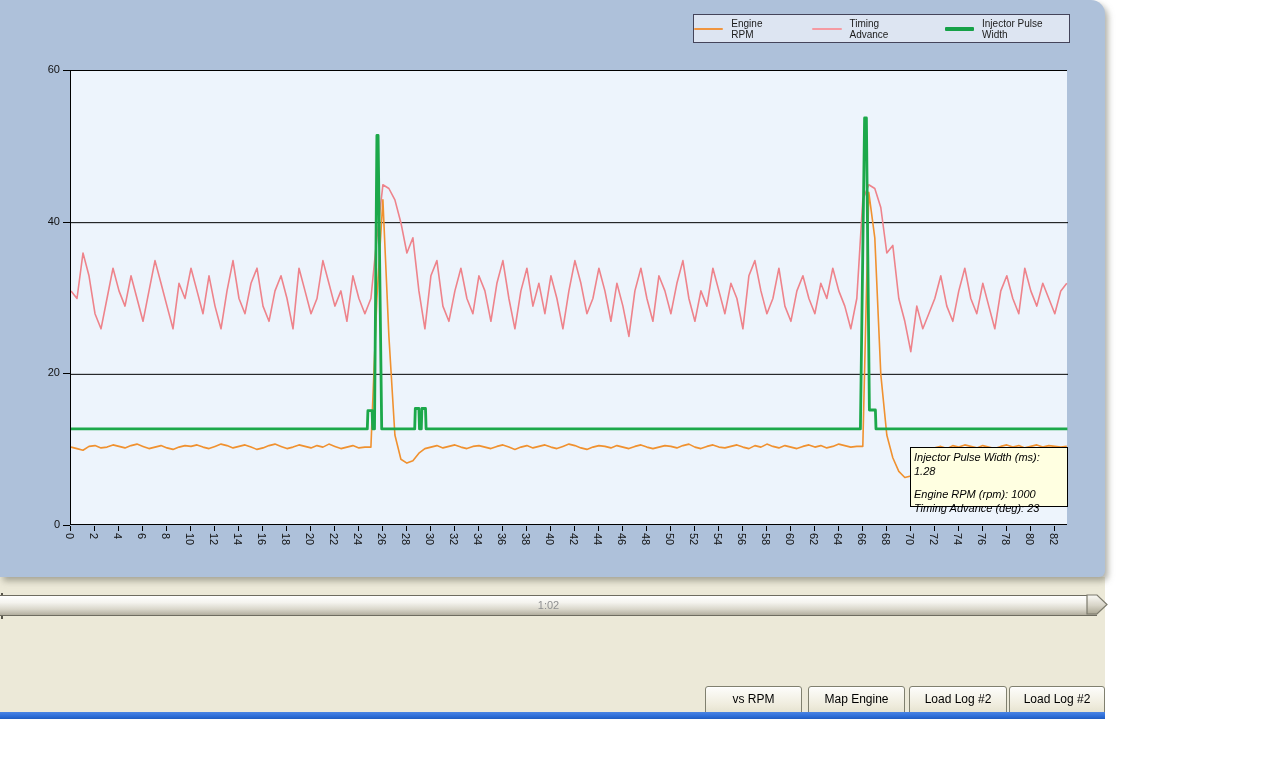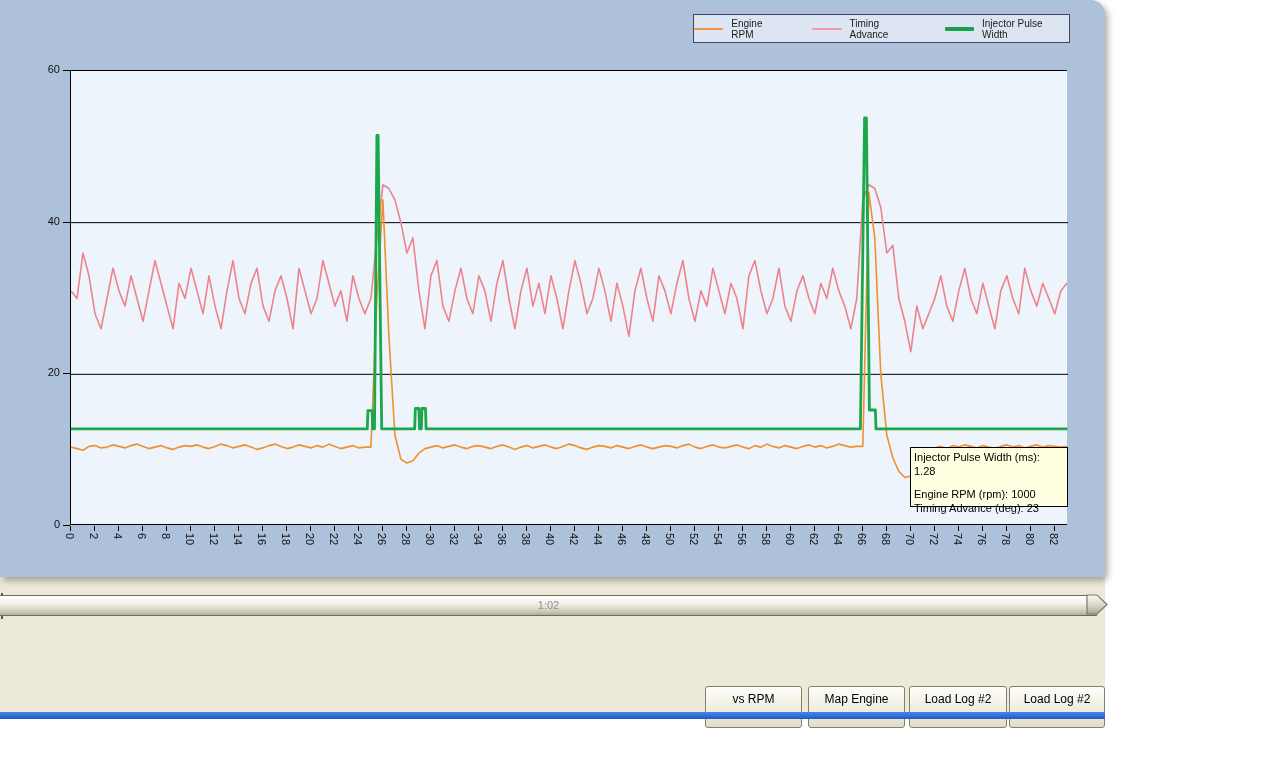--- a/index.html
+++ b/index.html
@@ -33,39 +33,39 @@
   .legend { position:absolute; left:693px; top:14px; width:377px; height:29px;
             background:#dde5f2; border:1px solid #44445a;
             display:flex; align-items:center; justify-content:center; gap:26px; }
   .legend-item { display:flex; align-items:center; gap:8px; cursor:default; }
   .legend-swatch { width:30px; height:2px; background:#888; border-radius:1px; }
   .legend-label { font-size:10px; color:#1b1b1b; }
 
   
   .tooltip { position:absolute; left:910px; top:447px; width:158px; height:60px;
              background:#ffffe1; border:1px solid #000; font-size:11px; color:#000;
-             padding:2px 3px; line-height:14px; }
+             padding:2px 3px; line-height:14px;font-style:italic; }
   .tooltip .gap { height:9px; }
 
   
   .trackbar { position:absolute; left:0; top:595px; width:1097px; height:21px;
               border-top:1px solid #6e6c60; border-bottom:1px solid #6e6c60;
               background:linear-gradient(180deg,#ffffff 0%,#f4f3ee 35%,#d9d6ca 70%,#b2ae9f 100%); }
   .trackbar-label { position:absolute; left:0; top:3px; width:100%; text-align:center;
                     font-size:11px; color:#8f9091; }
   .trackbar-startnotch { position:absolute; left:1px; top:593px; width:2px; height:26px;
                          background:#56544a; }
   .trackbar-arrow { position:absolute; left:1086px; top:588px; }
 
   
   .status { position:absolute; left:0; top:621px; width:1105px; text-align:center;
             font-size:12px; color:#000; }
 
   
-  .btn { position:absolute; top:686px; height:42px; font-size:12px; color:#000;
+  .btn { position:absolute; top:686px; height:32px; font-size:12px; color:#000;
          background:linear-gradient(180deg,#fdfdfb 0%,#efecdd 60%,#e0ddc8 100%);
          border:1px solid #80806f; border-radius:3px; text-align:center;
          line-height:24px; cursor:pointer; box-shadow:0 1px 0 rgba(255,255,255,.7) inset; }
   .btn-1 { left:705px;  width:97px; }
   .btn-2 { left:808px;  width:97px; }
   .btn-3 { left:909px;  width:98px; }
   .btn-4 { left:1009px; width:96px; }
 
   
   .blue-bar { position:absolute; left:0; top:712px; width:1105px; height:7px;

